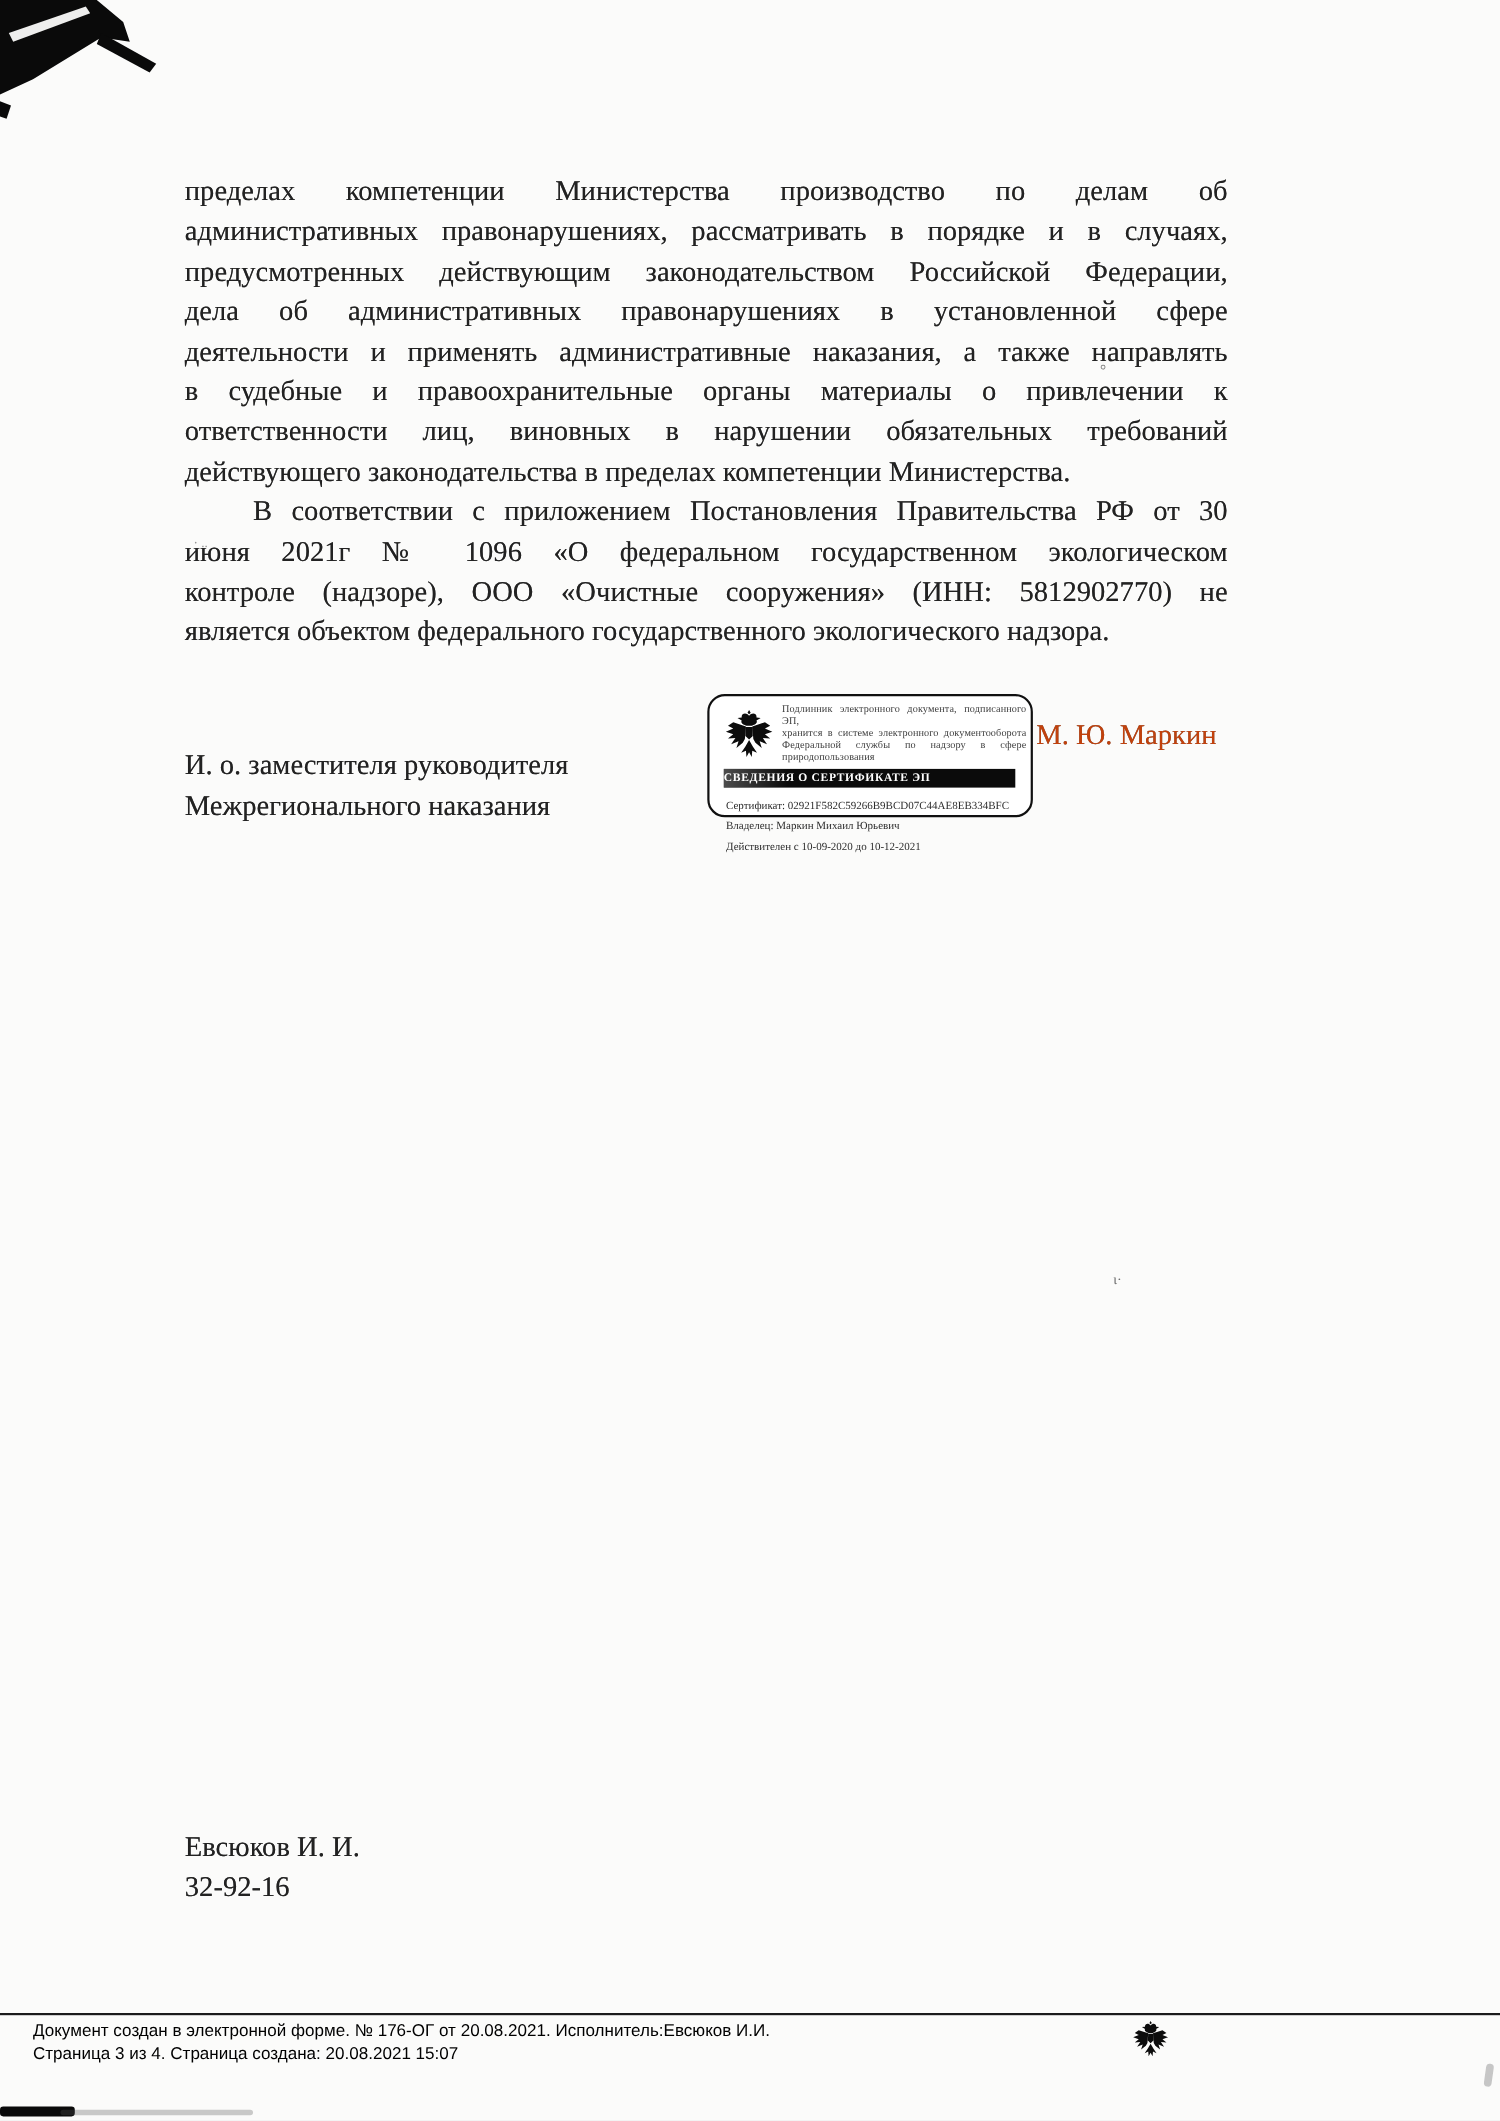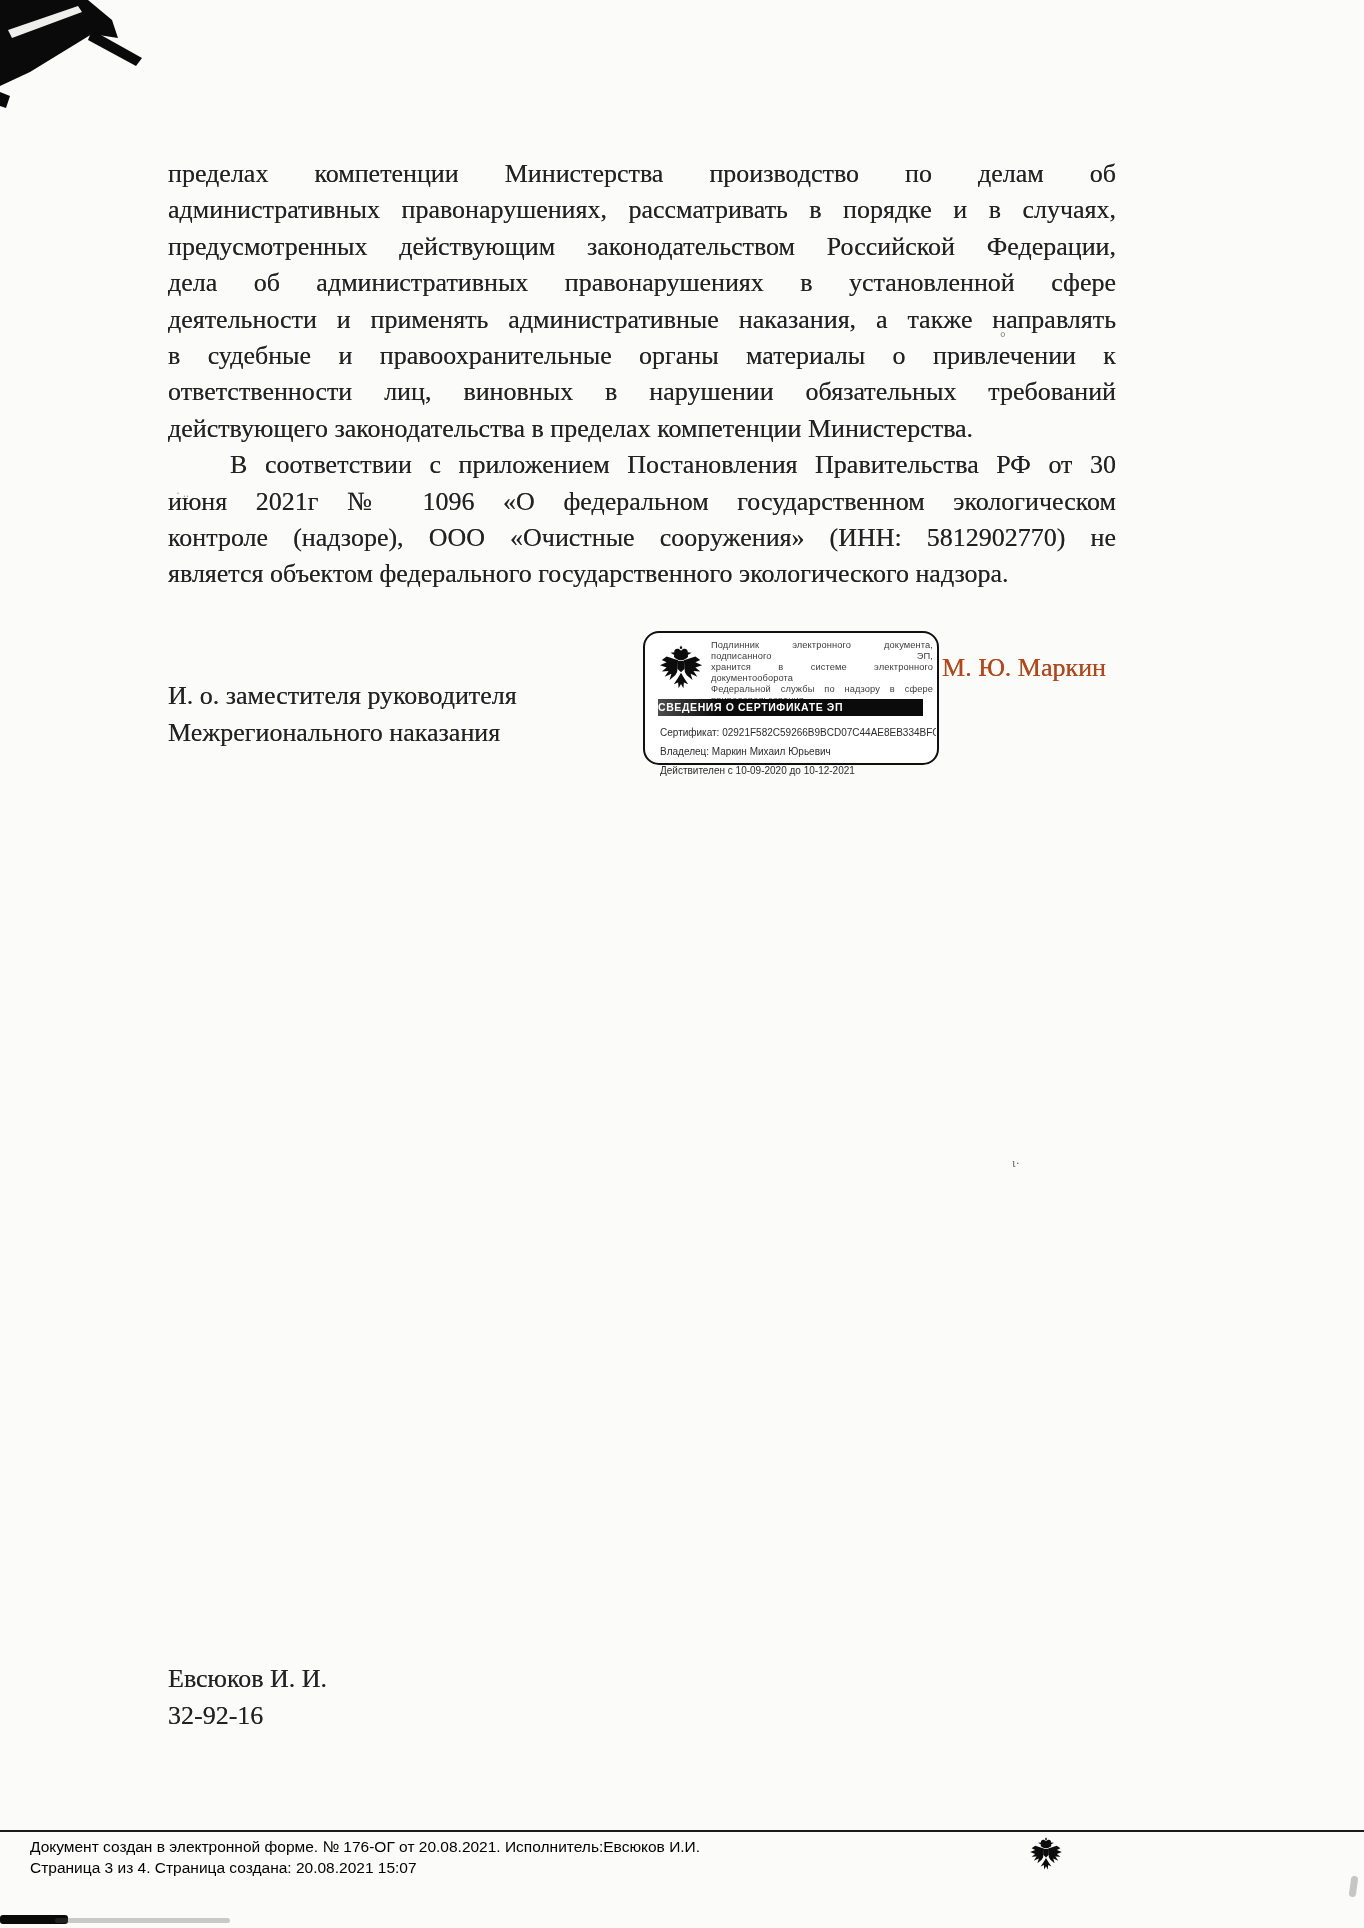--- a/index.html
+++ b/index.html
@@ -22,23 +22,23 @@
     position:absolute;left:168px;top:677px;width:480px;
     font-size:26px;line-height:37px;color:#222;
     text-shadow:0 0 .6px rgba(25,25,25,.65);
   }
   .sig-name{
     position:absolute;left:930px;top:653px;width:188px;text-align:center;
     font-size:26px;color:#c2410c;text-shadow:0 0 .6px rgba(25,25,25,.65);
   }
   
   .stamp{
-    position:absolute;left:643px;top:631px;width:296px;height:134px;
+    position:absolute;left:643px;top:631px;width:296px;height:112px;
     border:2.5px solid #101010;border-radius:16px;background:#fff;
-    font-family:Liberation Sans, sans-serif;box-sizing:border-box;
+    font-family:Liberation Serif, serif;box-sizing:border-box;
   }
   .stamp-eagle{position:absolute;left:12px;top:9px;width:48px;height:54px;}
   .stamp-header{
     position:absolute;left:66px;top:7px;width:222px;
     font-size:9.3px;line-height:11px;color:#3c3c3c;letter-spacing:.1px;
   }
   .stamp-bar{
     position:absolute;left:13px;top:66px;width:265px;height:17px;
     background:linear-gradient(90deg,rgba(130,130,130,.55),rgba(0,0,0,0) 22%),#0b0b0b;
     color:#fff;font-size:10.5px;font-weight:bold;letter-spacing:.6px;

